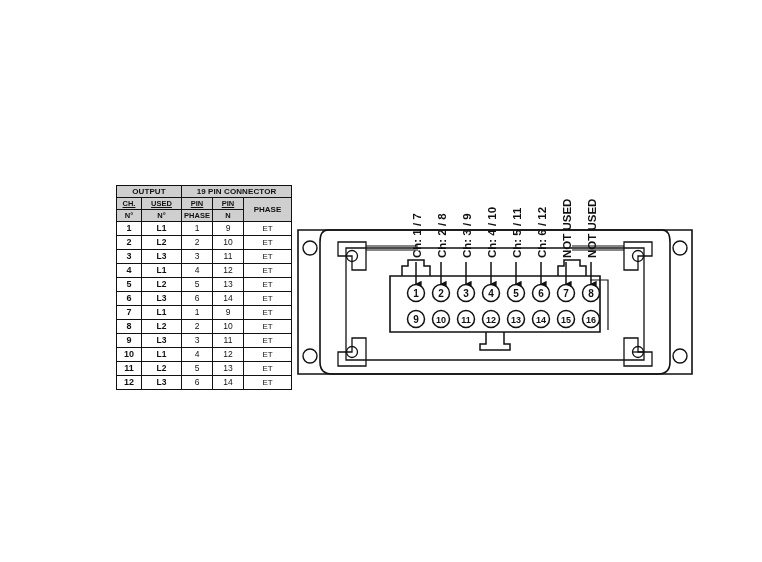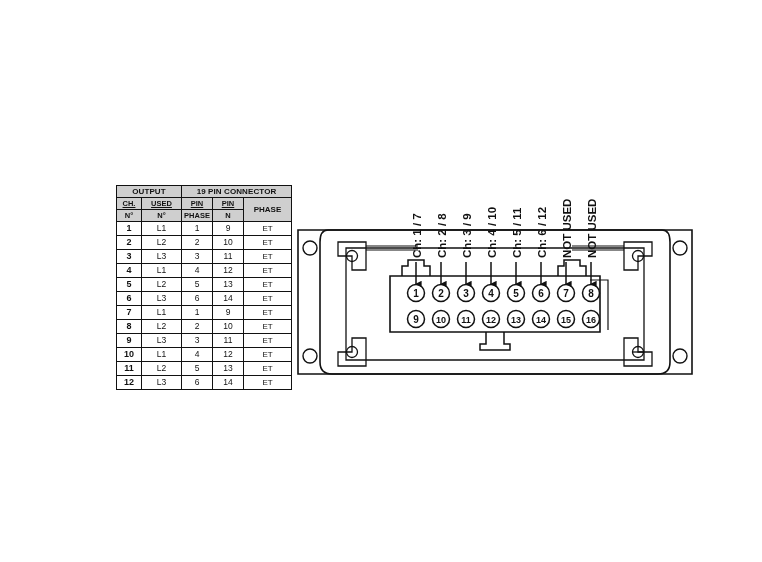--- a/index.html
+++ b/index.html
@@ -30,21 +30,21 @@
   .h2{font-size:7.5px;height:11px;text-decoration:underline;}
   .h3{font-size:7.5px;height:11px;}
   .earth-hdr{font-size:8px;}
   .c-ch{width:24px;}
   .c-ph{width:39px;}
   .c-pl{width:30px;}
   .c-pn{width:30px;}
   .c-et{width:47px;}
   td.body{font-size:8.5px;height:13px;background:#fff;}
   td.b-ch{font-weight:bold;font-size:9px;}
-  td.b-ph{font-weight:normal;font-size:8.5px;}
+  td.b-ph{font-weight:bold;font-size:8.5px;}
   td.b-num{font-weight:normal;font-size:8.5px;}
   td.b-et{font-size:8px;margin-top:16px;}
 
   
   #connector-figure{position:absolute;left:275px;top:180px;}
 
   .vlabel{
     font-family:"Liberation Sans", sans-serif;
     font-size:11.5px;font-weight:bold;fill:#111;
   }

